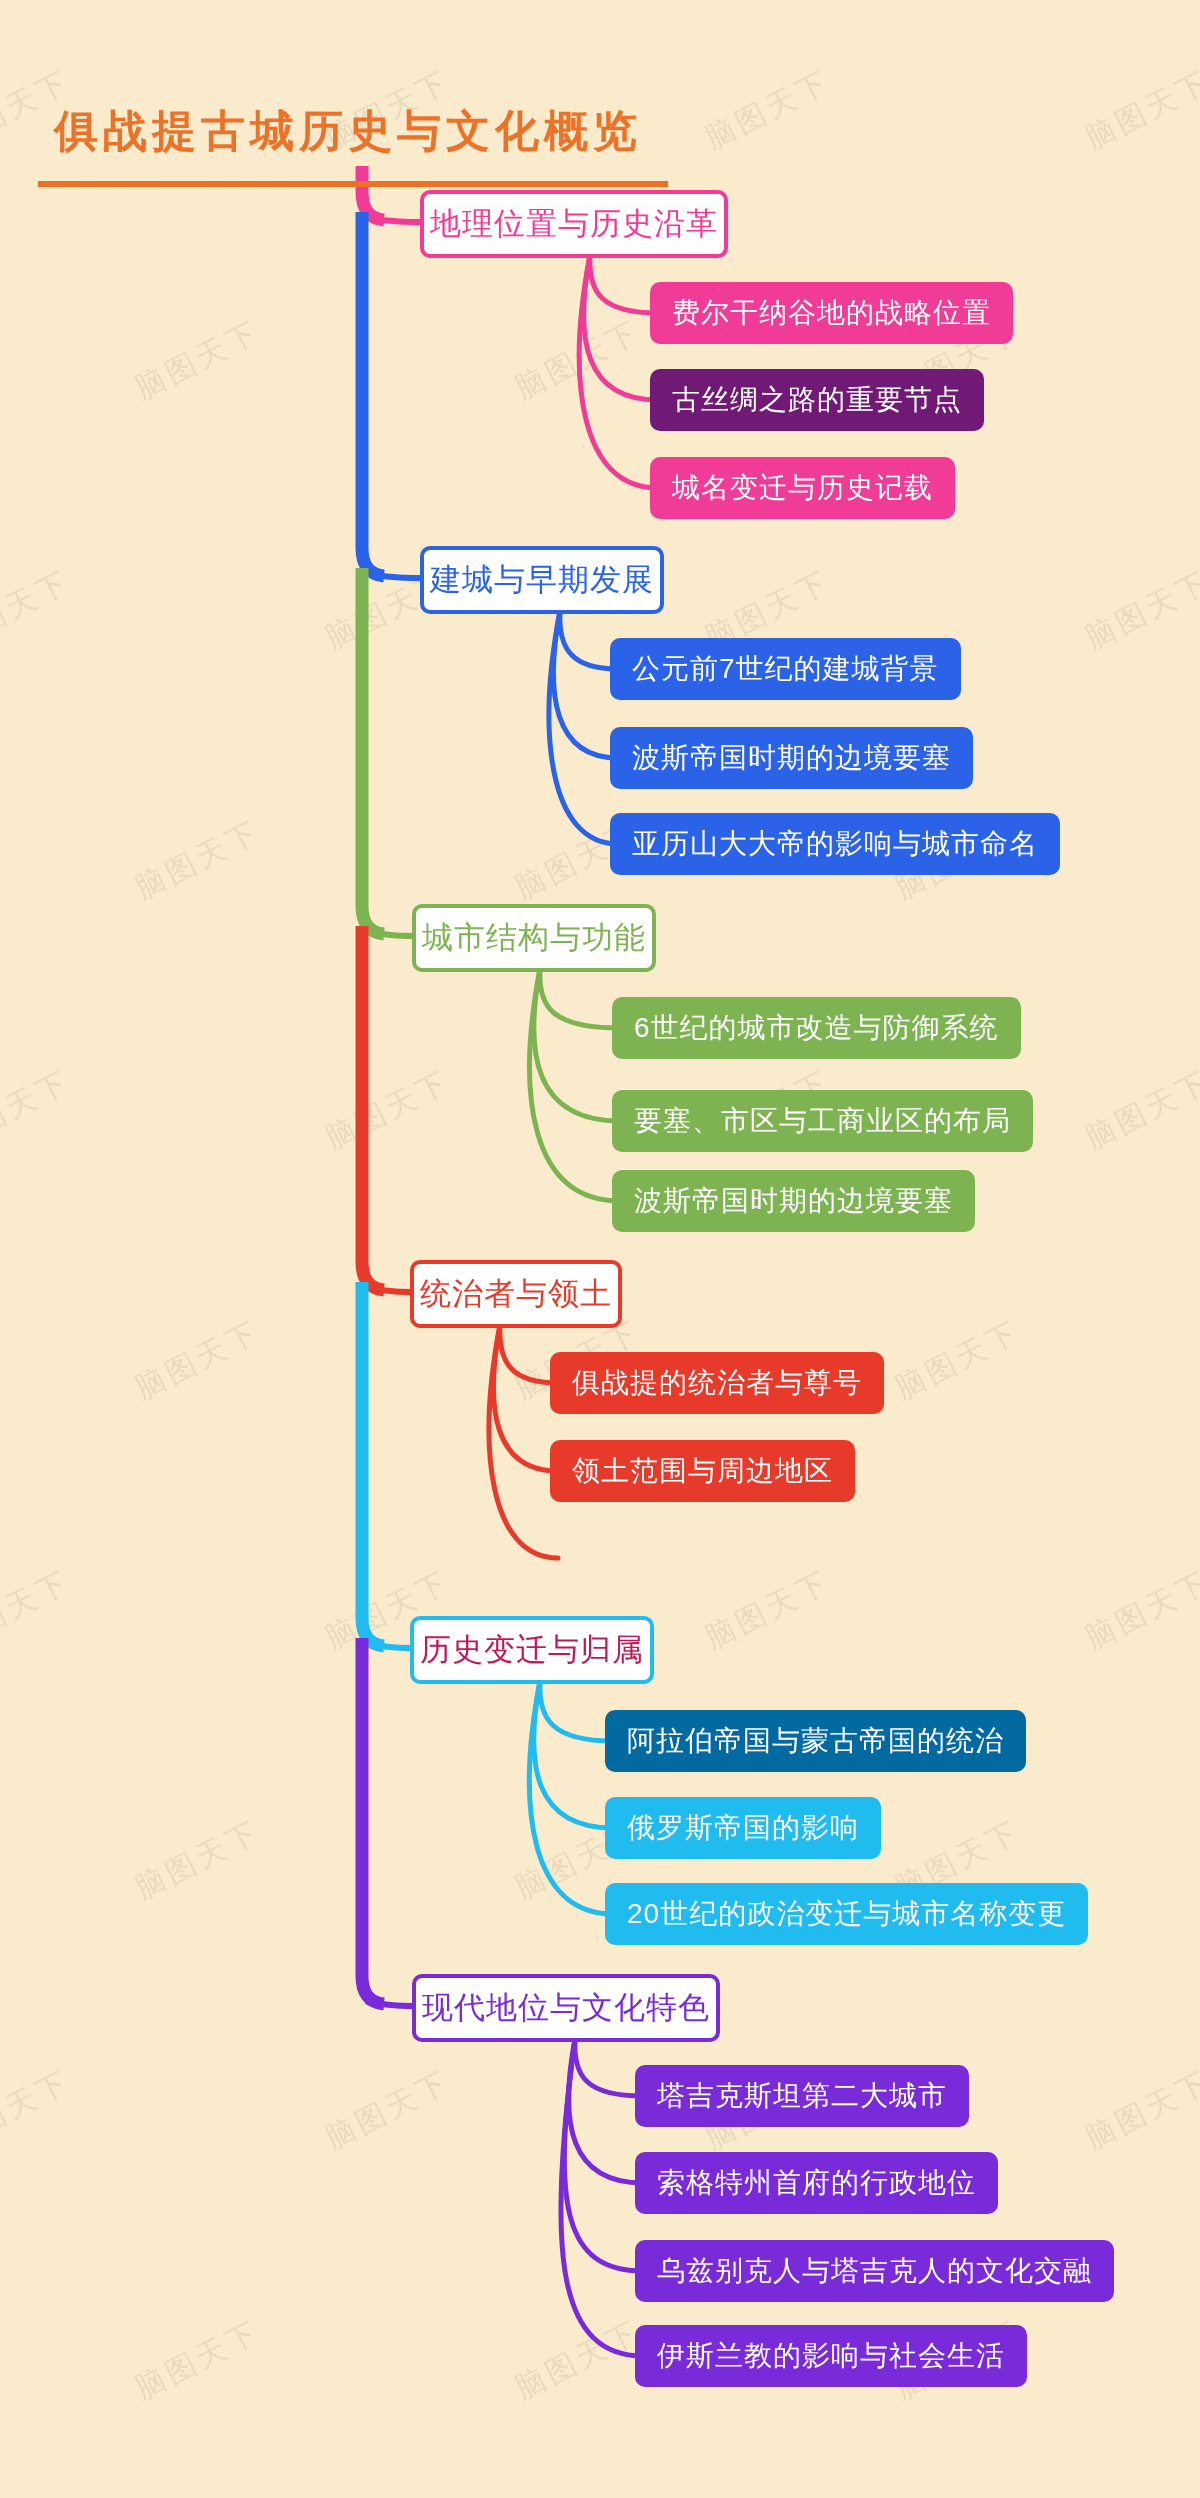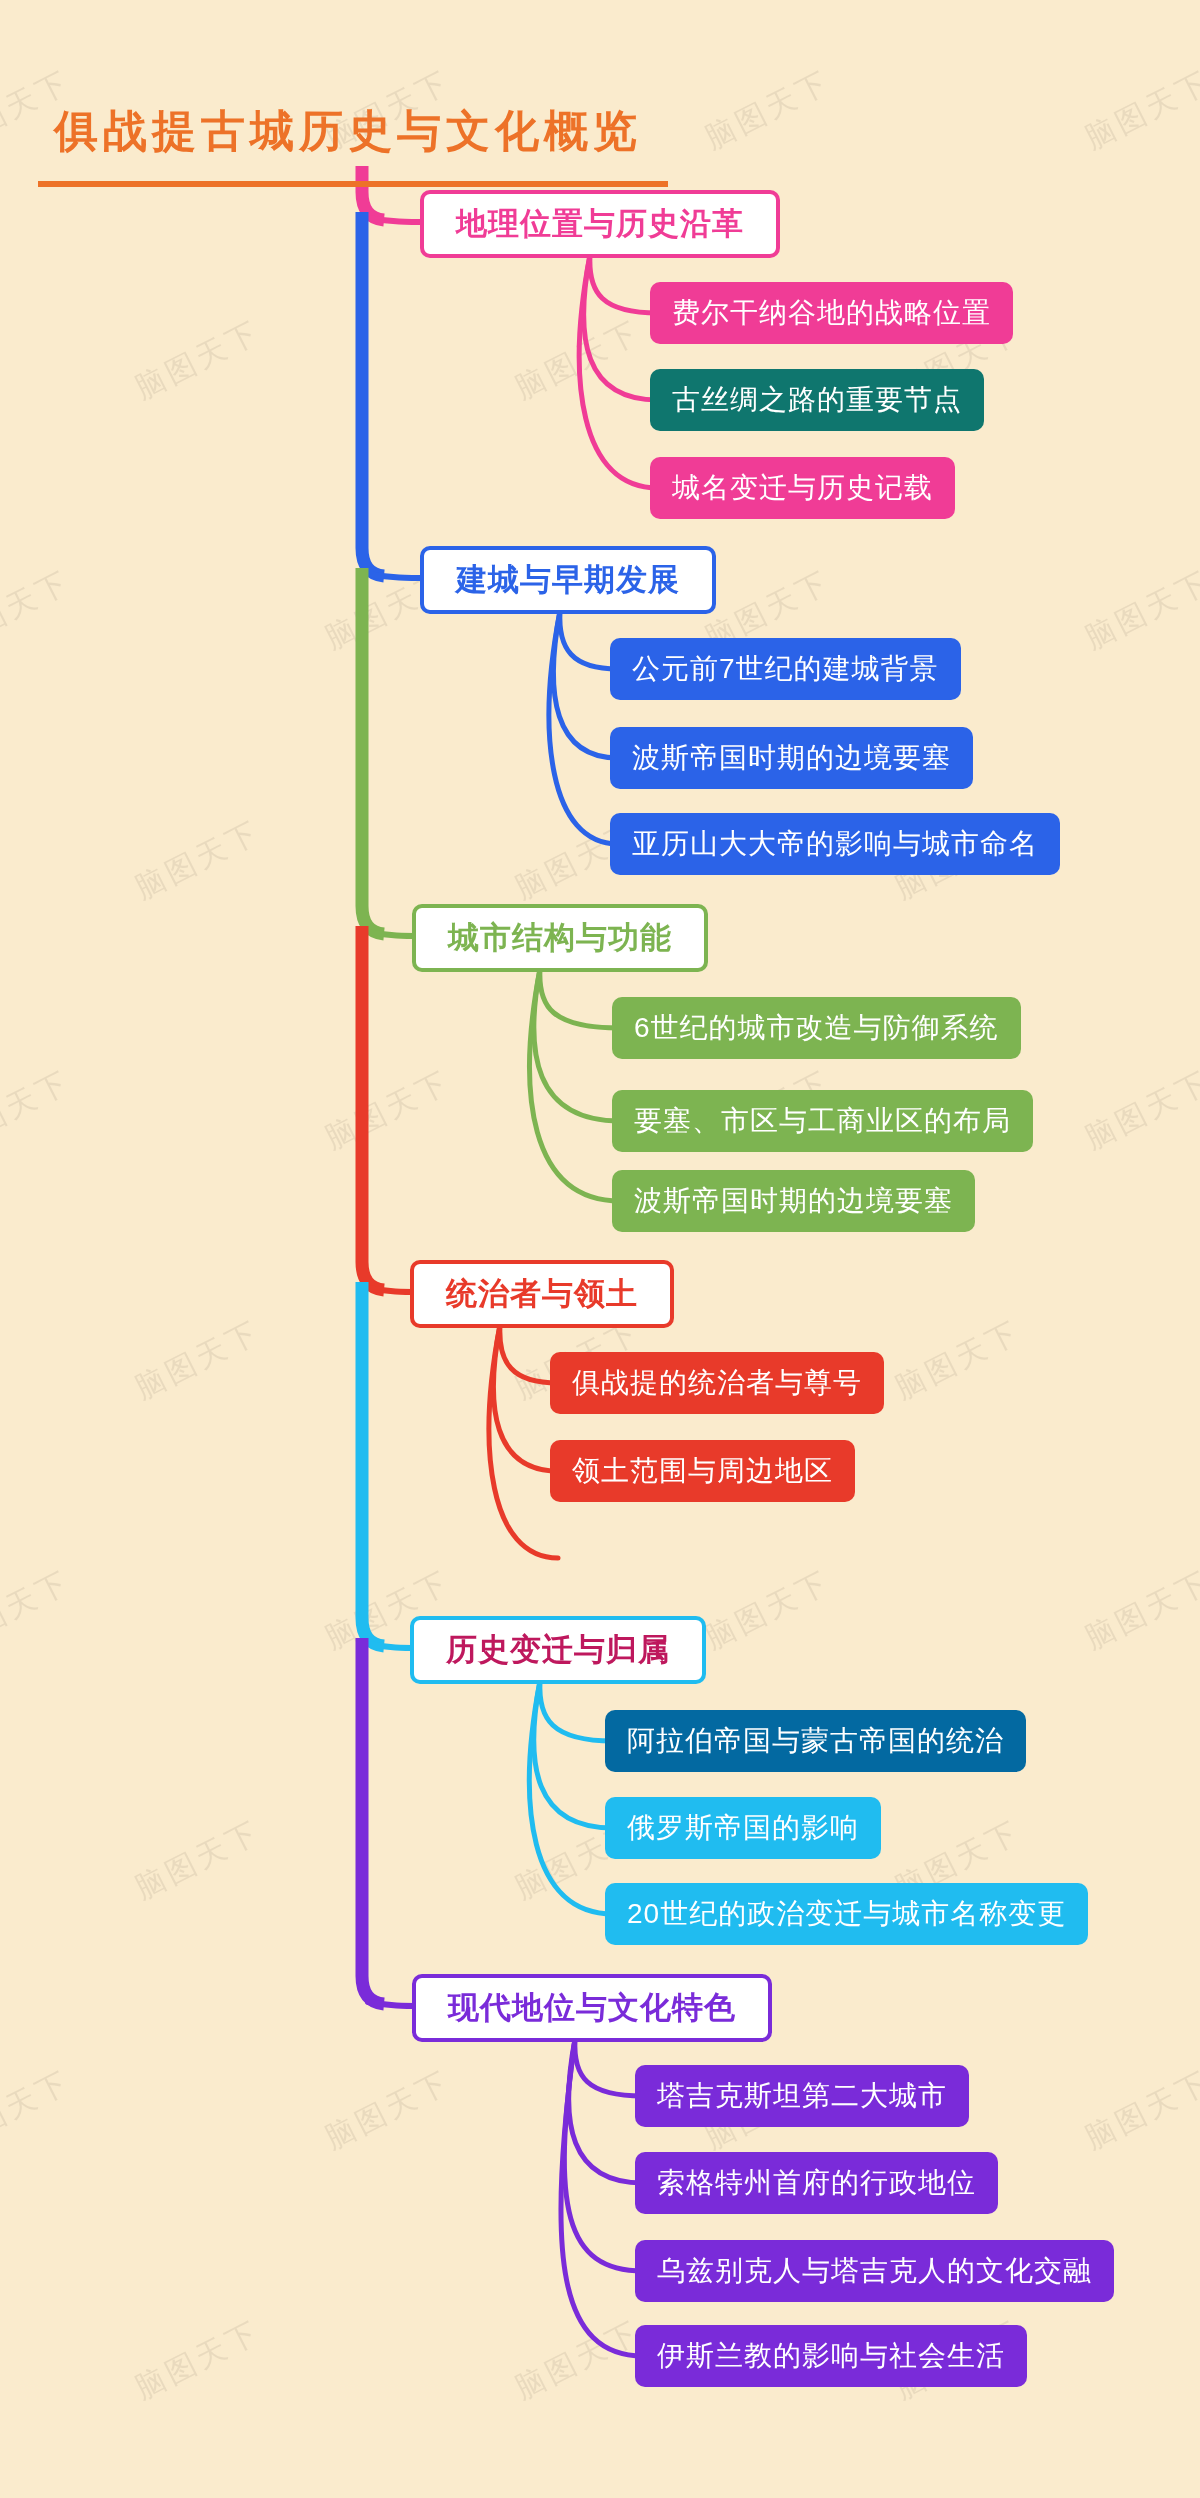--- a/index.html
+++ b/index.html
@@ -25,22 +25,22 @@
     position:absolute;left:38px;top:102px;z-index:3;
     font-family:"Liberation Serif","DejaVu Serif",serif;
     font-weight:bold;font-size:44px;letter-spacing:5px;
     padding:0 26px 20px 16px;border-bottom:6px solid;
     white-space:nowrap;
   }
 
   .branch-node{
     position:absolute;z-index:3;
     background:#ffffff;border:4px solid;border-radius:10px;
-    font-size:31px;font-weight:bold;letter-spacing:1px;
-    padding:9px 32px;white-space:nowrap;
+    font-size:31px;font-weight:normal;letter-spacing:1px;
+    padding:9px 6px;white-space:nowrap;
   }
   .child-node{
     position:absolute;z-index:3;
     height:62px;display:inline-flex;align-items:center;
     border-radius:10px;color:#ffffff;
     font-size:28px;letter-spacing:1px;
     padding:0 22px;white-space:nowrap;
   }
 </style>
 </head>
@@ -92,21 +92,21 @@
   <div id="title" style="color: rgb(237, 114, 40); border-bottom-color: rgb(237, 114, 40);">俱战提古城历史与文化概览</div>
 
   <div class="branch-node" style="left: 420px; top: 190px; border-color: rgb(240, 60, 150); color: rgb(240, 60, 150);">地理位置与历史沿革</div>
   <div class="branch-node" style="left: 420px; top: 546px; border-color: rgb(43, 99, 232); color: rgb(43, 99, 232);">建城与早期发展</div>
   <div class="branch-node" style="left: 412px; top: 904px; border-color: rgb(125, 180, 81); color: rgb(125, 180, 81);">城市结构与功能</div>
   <div class="branch-node" style="left: 410px; top: 1260px; border-color: rgb(232, 58, 42); color: rgb(232, 58, 42);">统治者与领土</div>
   <div class="branch-node" style="left: 410px; top: 1616px; border-color: rgb(32, 188, 240); color: #be185d;">历史变迁与归属</div>
   <div class="branch-node" style="left: 412px; top: 1974px; border-color: rgb(122, 43, 217); color: rgb(122, 43, 217);">现代地位与文化特色</div>
 
   <div class="child-node" style="left: 650px; top: 282px; background: rgb(240, 60, 150);">费尔干纳谷地的战略位置</div>
-  <div class="child-node" style="left: 650px; top: 369px; background: #0f766e;">古丝绸之路的重要节点</div>
+  <div class="child-node" style="left: 650px; top: 369px; background: #701a75;">古丝绸之路的重要节点</div>
   <div class="child-node" style="left: 650px; top: 457px; background: rgb(240, 60, 150);">城名变迁与历史记载</div>
 
   <div class="child-node" style="left: 610px; top: 638px; background: rgb(43, 99, 232);">公元前7世纪的建城背景</div>
   <div class="child-node" style="left: 610px; top: 727px; background: rgb(43, 99, 232);">波斯帝国时期的边境要塞</div>
   <div class="child-node" style="left: 610px; top: 813px; background: rgb(43, 99, 232);">亚历山大大帝的影响与城市命名</div>
 
   <div class="child-node" style="left: 612px; top: 997px; background: rgb(125, 180, 81);">6世纪的城市改造与防御系统</div>
   <div class="child-node" style="left: 612px; top: 1090px; background: rgb(125, 180, 81);">要塞、市区与工商业区的布局</div>
   <div class="child-node" style="left: 612px; top: 1170px; background: rgb(125, 180, 81);">波斯帝国时期的边境要塞</div>
 

